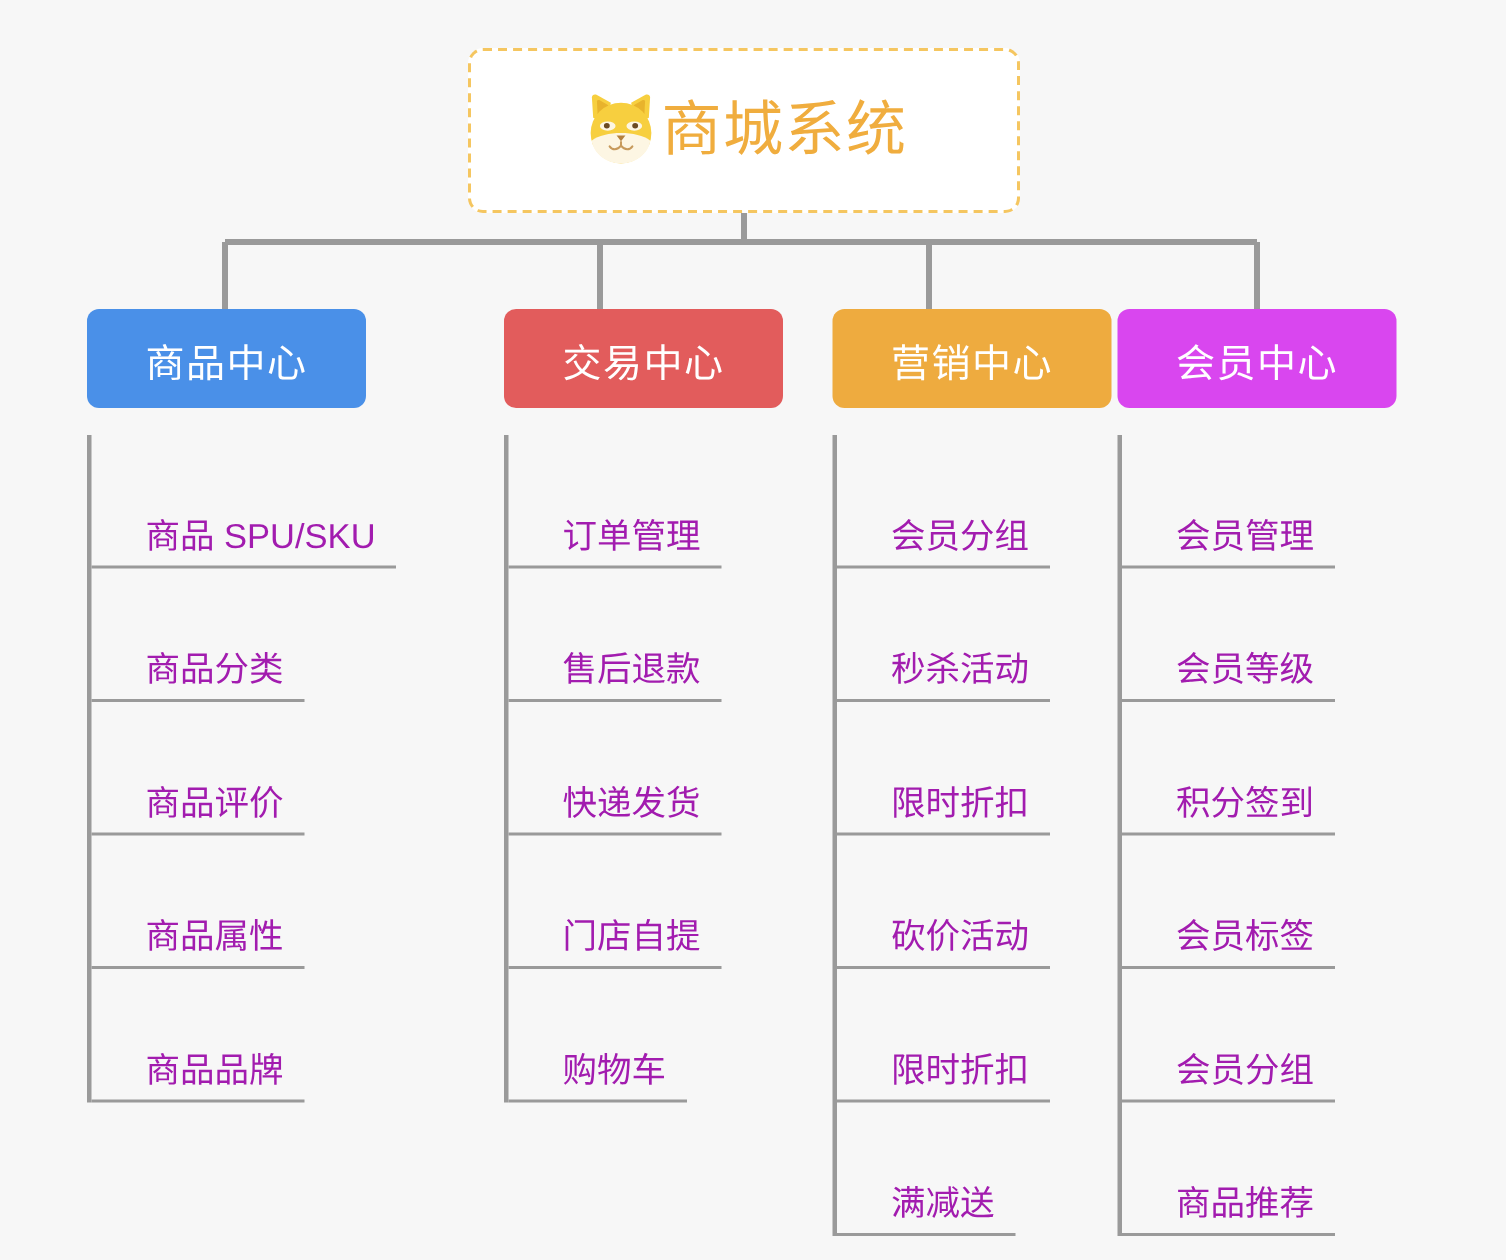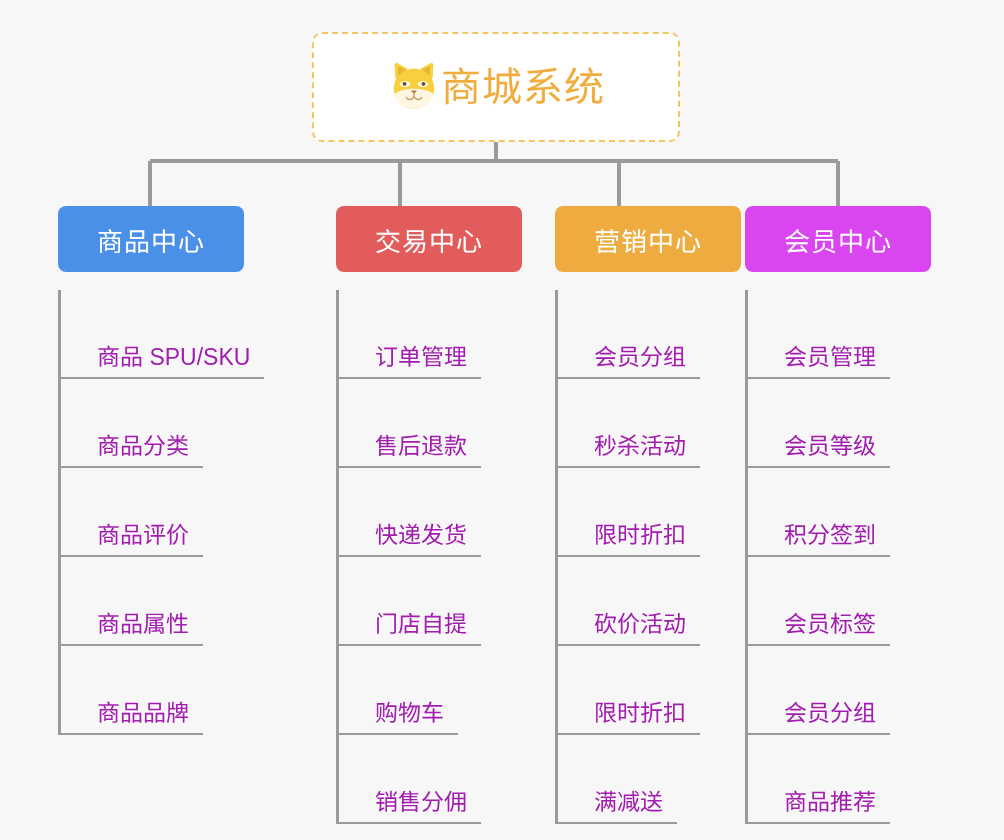--- a/index.html
+++ b/index.html
@@ -200,23 +200,20 @@
         </div>
       <div class="leaf">
           <div class="leaf-inner"><span class="leaf-label">快递发货</span></div>
         </div>
       <div class="leaf">
           <div class="leaf-inner"><span class="leaf-label">门店自提</span></div>
         </div>
       <div class="leaf">
           <div class="leaf-inner"><span class="leaf-label">购物车</span></div>
         </div>
-      <div class="leaf">
-          <div class="leaf-inner"><span class="leaf-label">销售分佣</span></div>
-        </div>
     </div>
   </div>
 
   <div class="branch branch-3">
     <div class="branch-header">
       <span>营销中心</span>
     </div>
     <div class="leaf-list">
       <div class="spine"></div>
       <div class="leaf">

